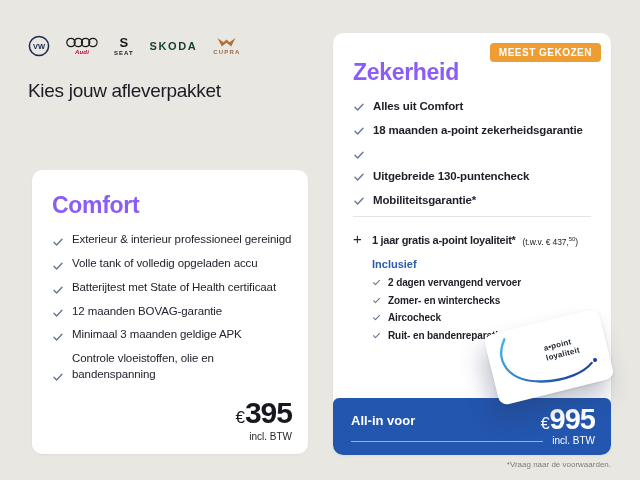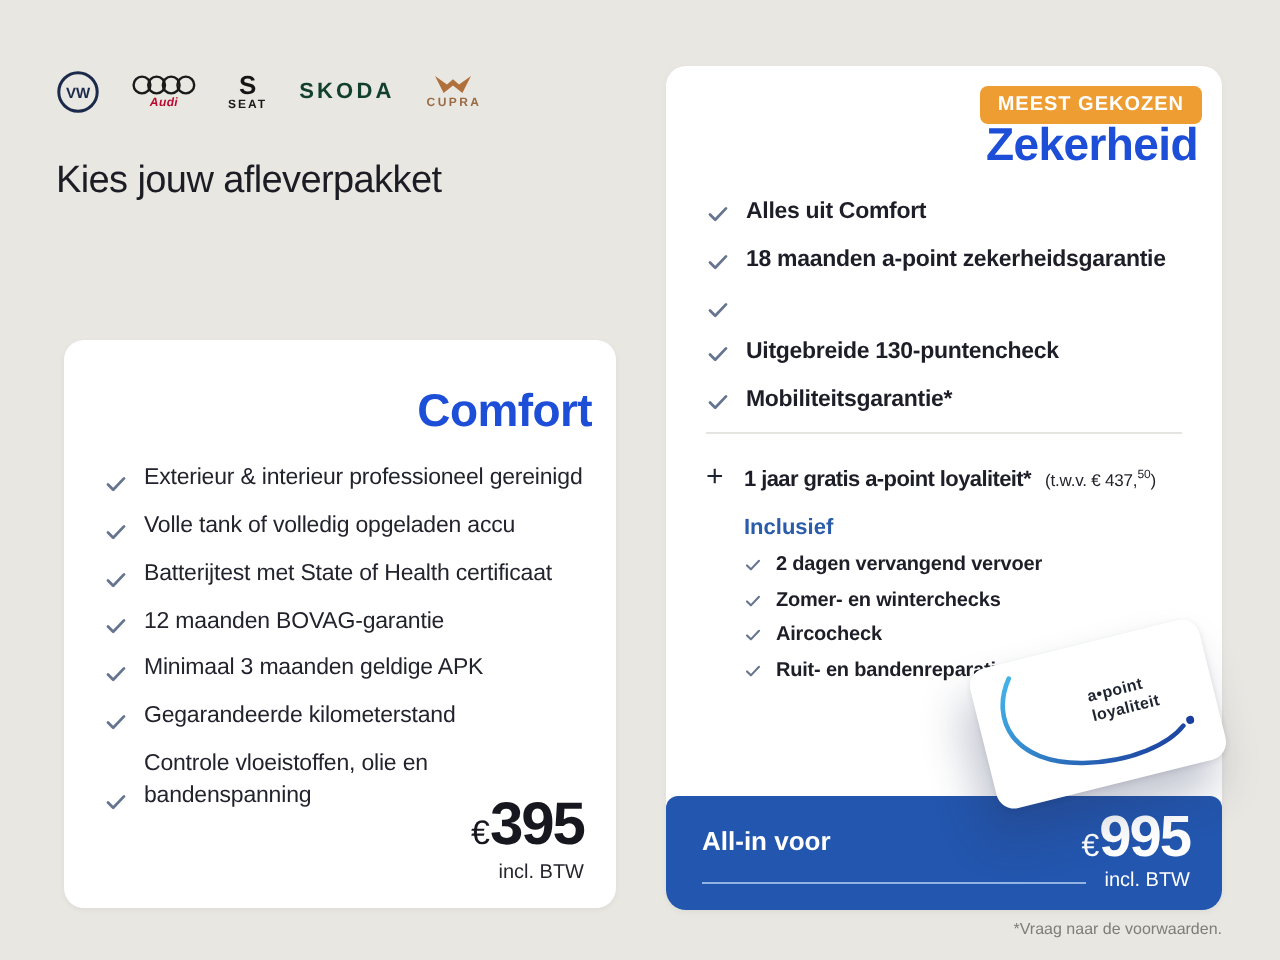--- a/index.html
+++ b/index.html
@@ -23,21 +23,21 @@
   .headline {
     position:absolute; left:28px; top:80px; width:250px;
     font-size:19px; line-height:1.16; font-weight:400; color:#1C1C24; letter-spacing:-0.3px;
   }
 
   
   .card { position:absolute; background:#FFFFFF; border-radius:10px; box-shadow:0 1px 3px rgba(0,0,0,0.05); }
   .card-comfort { left:32px; top:170px; width:276px; height:284px; padding:20px 12px 14px 20px; }
   .card-zeker   { left:333px; top:33px; width:278px; height:422px; padding:18px 12px 16px 20px; }
 
-  .card h2 { font-size:23px; font-weight:700; color:#1d4ed8; letter-spacing:-0.3px;text-align:right; }
+  .card h2 { font-size:23px; font-weight:700; color:#8b5cf6; letter-spacing:-0.3px; }
   .card-comfort h2 { margin:2px 0 13px; }
   .card-zeker h2 { margin:8px 0 13px; }
 
   ul { list-style:none; }
   .check-list li { display:flex; gap:8px; align-items:flex-start; }
   .chk { flex:0 0 auto; width:12px; height:12px; margin-top:2px; }
   .chk path { fill:none; stroke:#66758F; stroke-width:1.4; stroke-linecap:round; stroke-linejoin:round; }
   .chk-sm { width:9px; height:9px; margin-top:2px; }
 
   .c-items li { font-size:11.5px; letter-spacing:-0.1px; line-height:1.38; font-weight:400; color:#23232E; margin-bottom:8px;align-items:flex-end; }
@@ -160,26 +160,20 @@
           <span>12 maanden BOVAG-garantie</span>
         </li>
 
         <li>
           <svg class="chk" viewBox="0 0 12 12">
             <path d="M2 6.3 L4.6 8.9 L10 3.2"></path>
           </svg>
           <span>Minimaal 3 maanden geldige APK</span>
         </li>
 
-        <li>
-          <svg class="chk" viewBox="0 0 12 12">
-            <path d="M2 6.3 L4.6 8.9 L10 3.2"></path>
-          </svg>
-          <span>Gegarandeerde kilometerstand</span>
-        </li>
 
         <li>
           <svg class="chk" viewBox="0 0 12 12">
             <path d="M2 6.3 L4.6 8.9 L10 3.2"></path>
           </svg>
           <span>Controle vloeistoffen, olie en bandenspanning</span>
         </li>
       </ul>
     <div class="c-price">
       <div>

